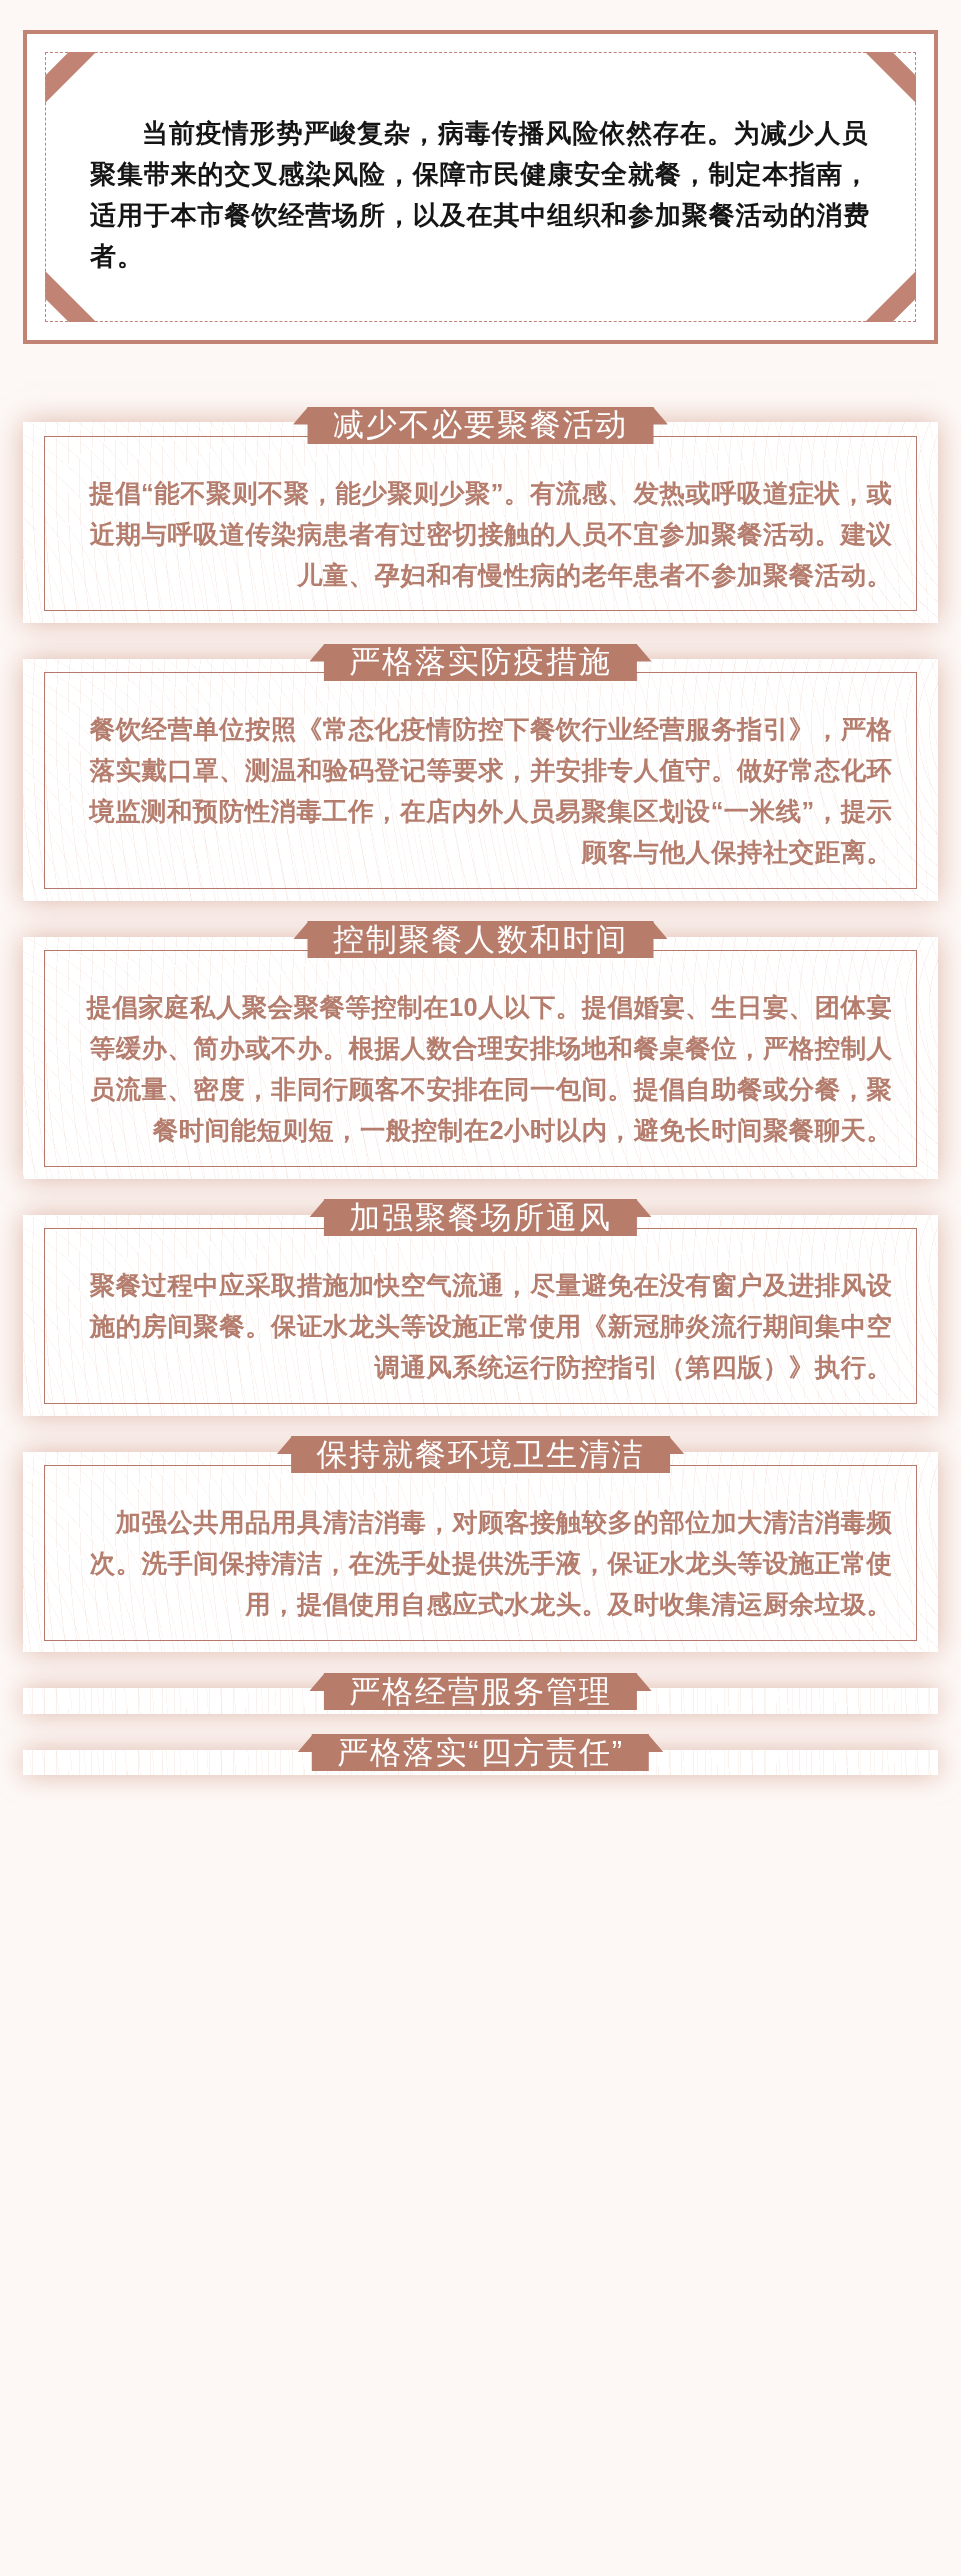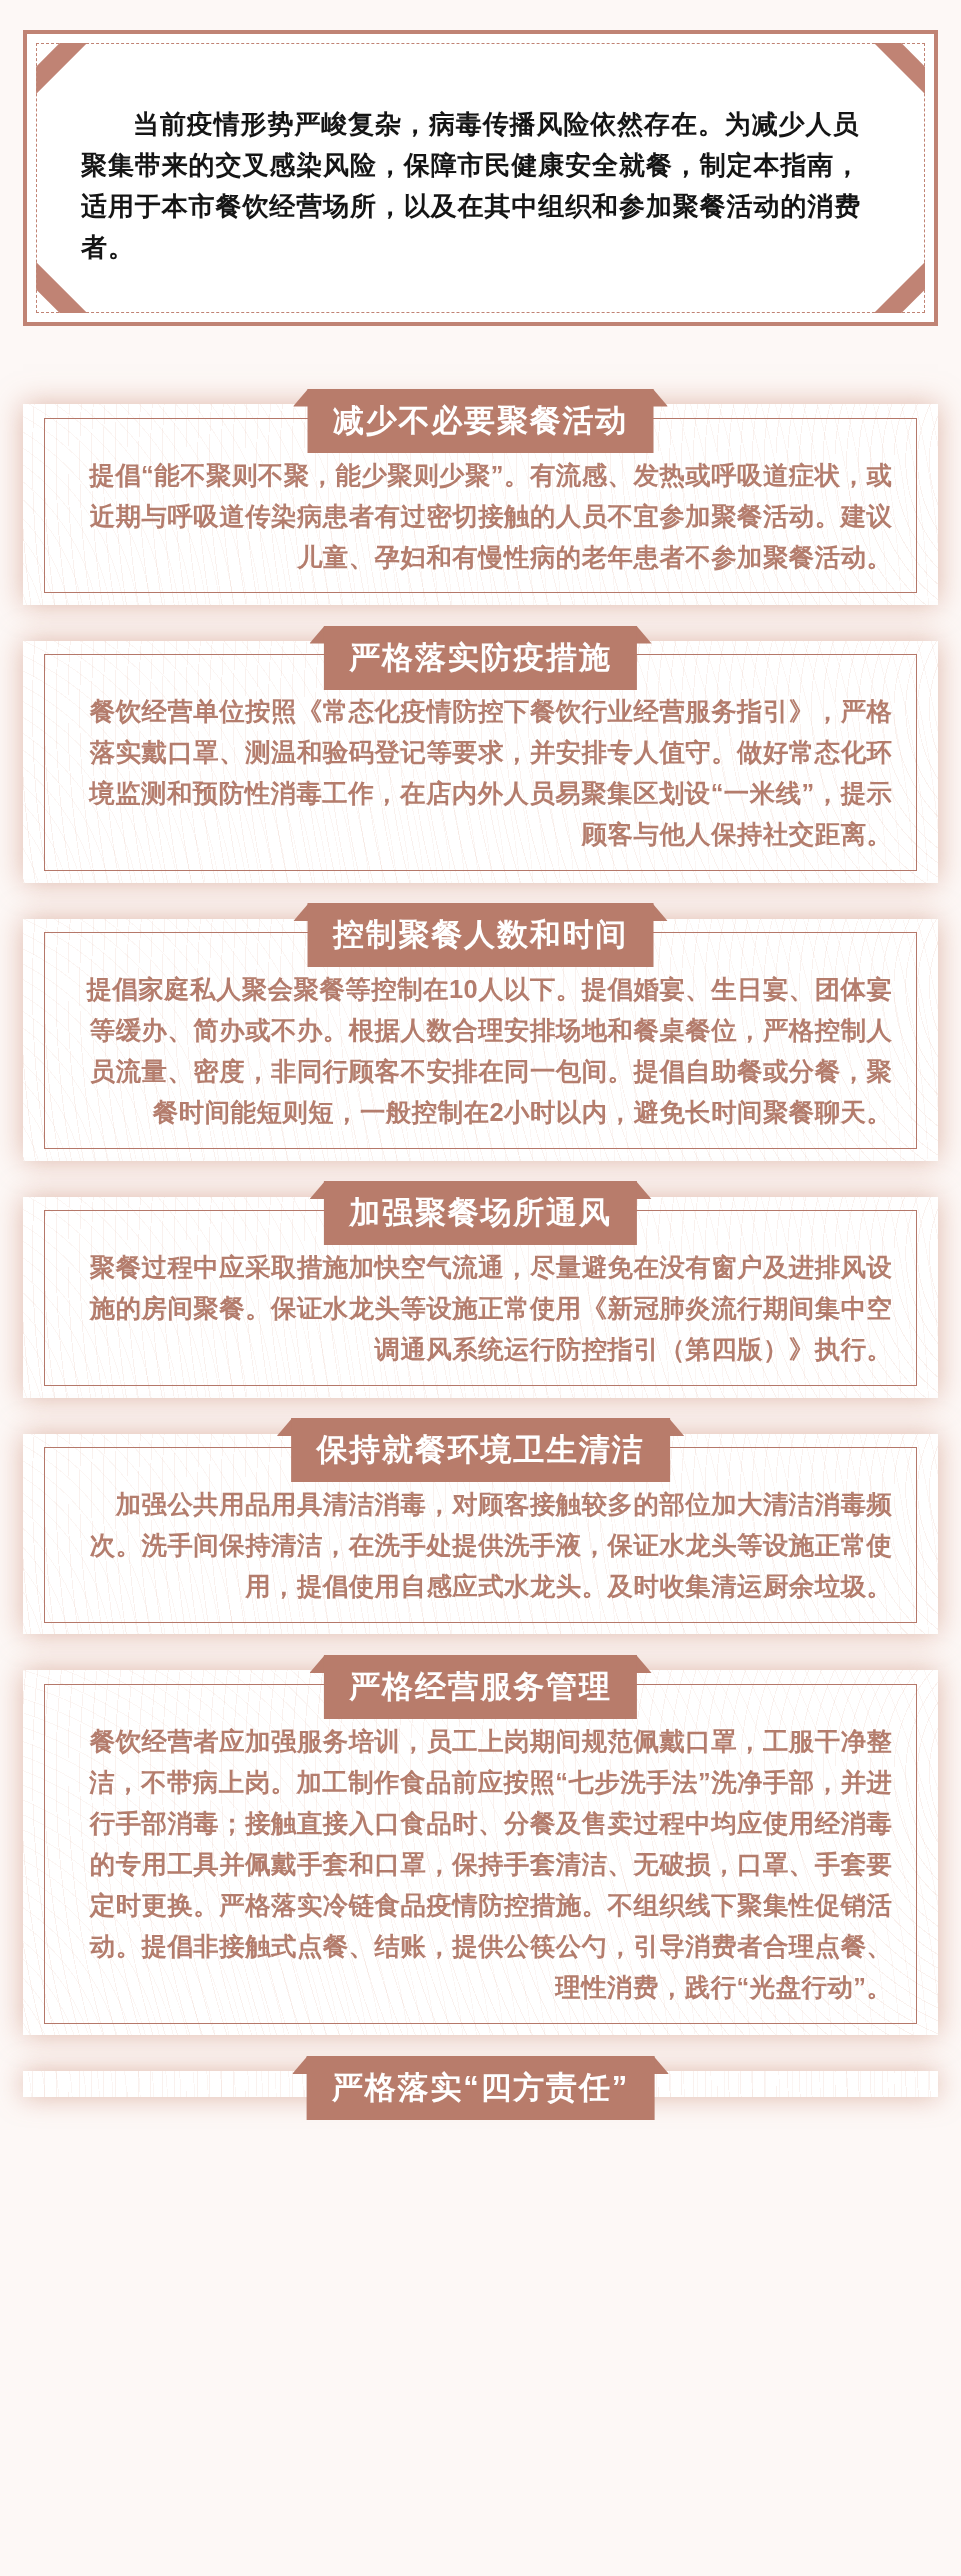--- a/index.html
+++ b/index.html
@@ -16,21 +16,21 @@
     width:961px;
     font-family:"Liberation Sans","DejaVu Sans",sans-serif;
   }
   .page{width:961px;padding-bottom:27px;overflow:hidden;}
 
   
   .intro{
     margin:30px 23px 0;
     border:4.5px solid var(--intro-line);
     background:#fff;
-    padding:9px;
+    padding:18px;
   }
   .intro-dashed{
     position:relative;
     border:1.8px dashed var(--intro-line);
     padding:60px 44px 44px;
   }
   .intro-text{
     color:var(--intro-text);
     font-size:26px;
     line-height:41px;
@@ -81,27 +81,27 @@
     z-index:2;
   }
   .badge-trap{
     position:absolute;top:0;left:0;right:0;height:18px;
     background:var(--accent);
     clip-path:polygon(15.4px 0, calc(100% - 15.4px) 0, 100% 100%, 0 100%);
   }
   .badge-core{
     position:relative;
     margin:0 14.5px;
-    height:64px;
+    height:37px;
     display:flex;align-items:center;
     padding:0 25.4px;
     background:var(--accent);
     color:#ffffff;
     font-size:31px;
-    font-weight:bold;
+    font-weight:normal;
     white-space:nowrap;
     letter-spacing:1.8px;
   }
 </style>
 </head>
 <body>
 
 <div class="page">
 
   <div class="intro">
@@ -164,23 +164,20 @@
     <div class="frame">
       <p class="body-text">加强公共用品用具清洁消毒，对顾客接触较多的部位加大清洁消毒频次。洗手间保持清洁，在洗手处提供洗手液，保证水龙头等设施正常使用，提倡使用自感应式水龙头。及时收集清运厨余垃圾。</p>
     </div>
   </section>
 
   <section class="card">
     <div class="badge">
       <span class="badge-trap"></span>
       <span class="badge-core">严格经营服务管理</span>
     </div>
-    <div class="frame">
-      <p class="body-text">餐饮经营者应加强服务培训，员工上岗期间规范佩戴口罩，工服干净整洁，不带病上岗。加工制作食品前应按照“七步洗手法”洗净手部，并进行手部消毒；接触直接入口食品时、分餐及售卖过程中均应使用经消毒的专用工具并佩戴手套和口罩，保持手套清洁、无破损，口罩、手套要定时更换。严格落实冷链食品疫情防控措施。不组织线下聚集性促销活动。提倡非接触式点餐、结账，提供公筷公勺，引导消费者合理点餐、理性消费，践行“光盘行动”。</p>
-    </div>
   </section>
 
   <section class="card">
     <div class="badge">
       <span class="badge-trap"></span>
       <span class="badge-core">严格落实“四方责任”</span>
     </div>
   </section>
 </div>
 

